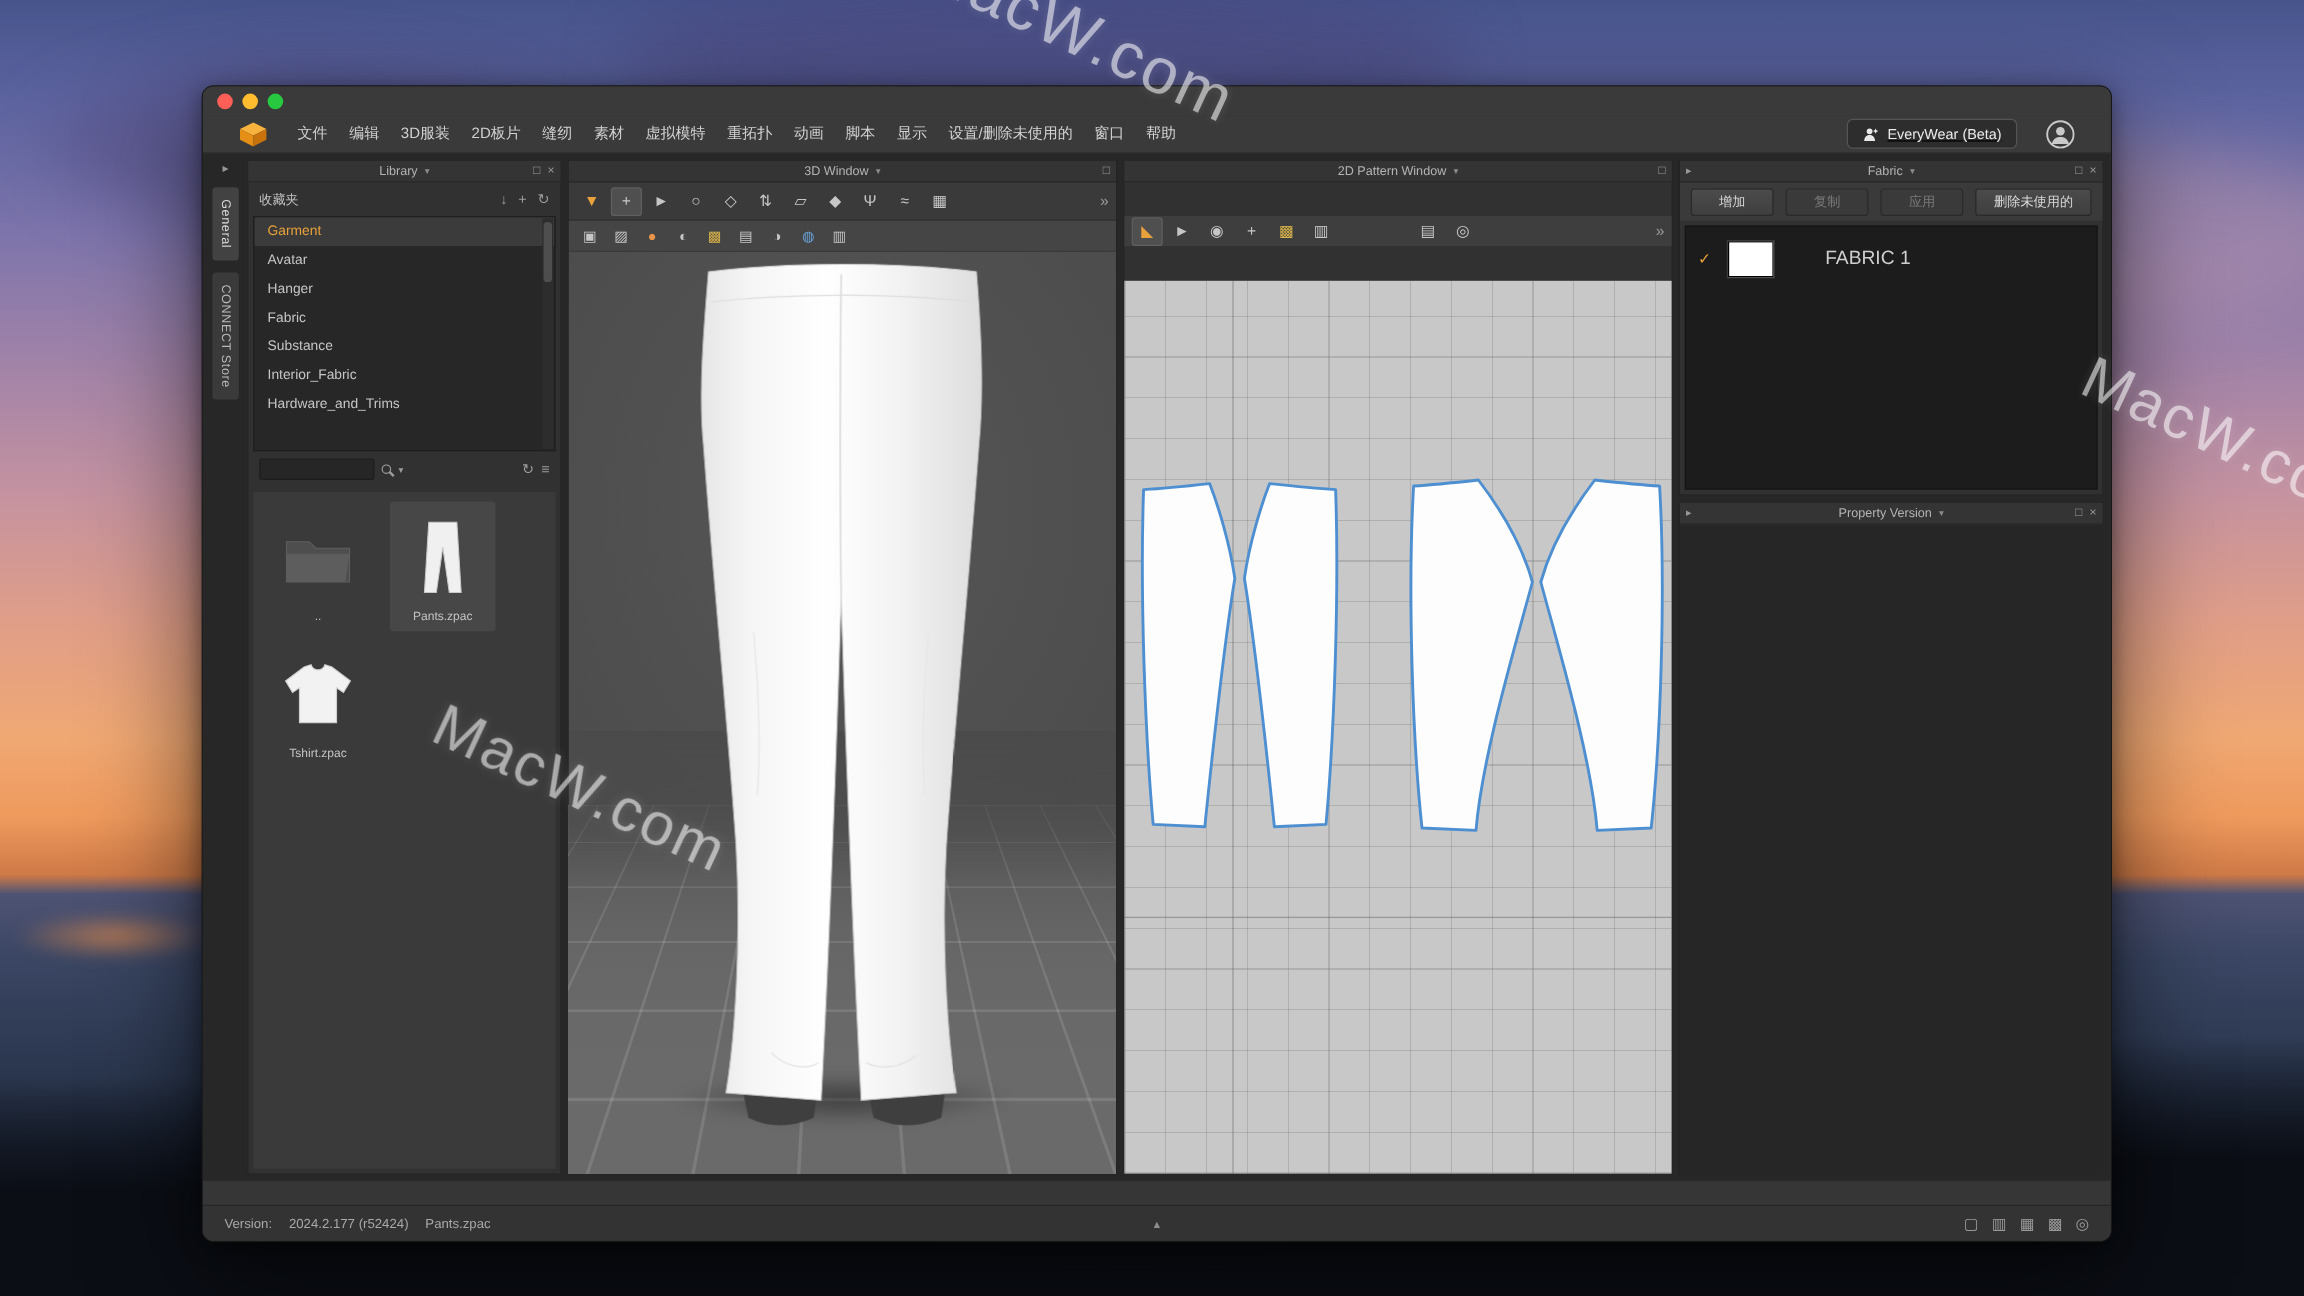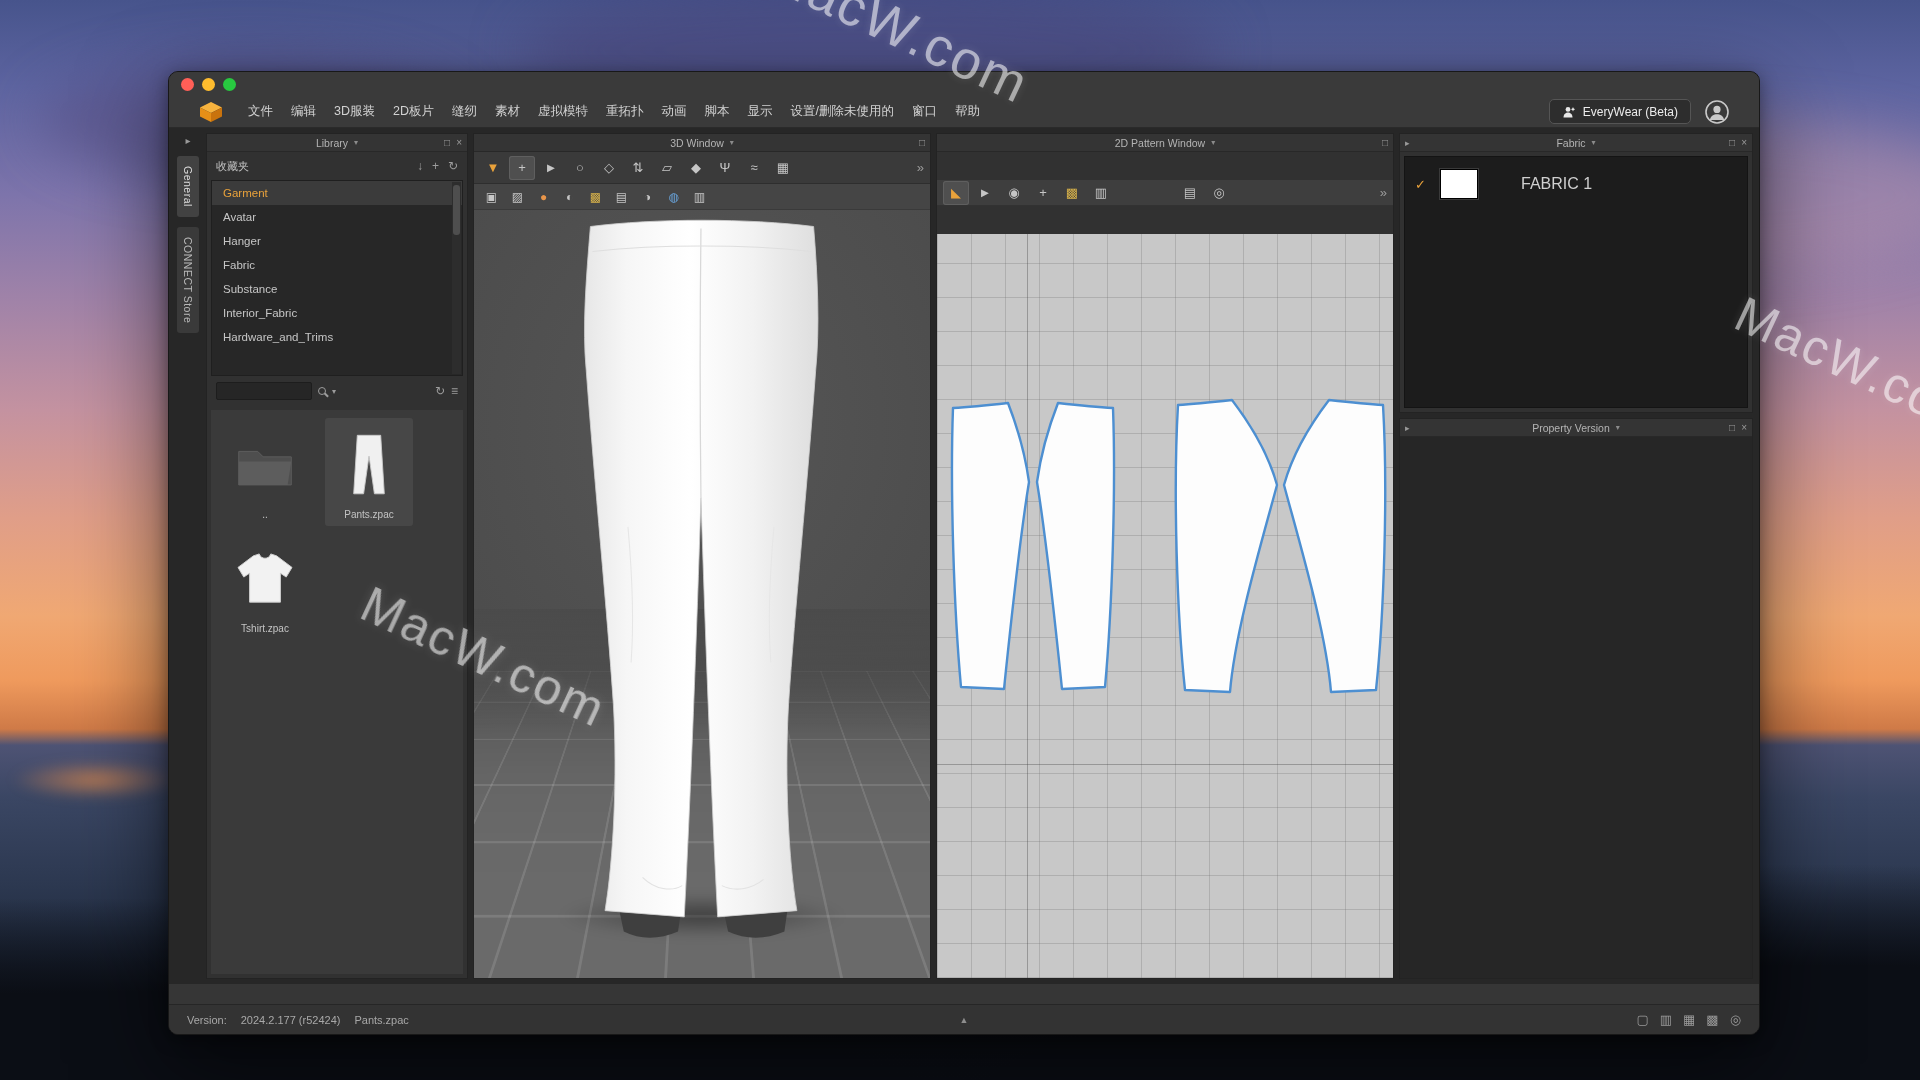--- a/index.html
+++ b/index.html
@@ -46,21 +46,21 @@
     background:#3a3a3a; }
   .tl-dot { width:13px; height:13px; border-radius:50%; }
   .tl-red { background:var(--traffic-red,#ff5f57); }
   .tl-yellow { background:var(--traffic-yellow,#febc2e); }
   .tl-green { background:var(--traffic-green,#28c840); }
 
   .menubar { height:32px; display:flex; align-items:center; padding:0 30px; gap:0;
     background:#3a3a3a; border-bottom:1px solid #2a2a2a; }
   .logo { width:24px; height:22px; margin-right:16px; flex:none; }
   .menu-item { color:#d2d2d2; font-size:12.5px; padding:0 9px; cursor:default; white-space:nowrap; }
-  .menubar-right { margin-left:auto; display:flex; align-items:center; gap:14px; }
+  .menubar-right { margin-left:auto; display:flex; align-items:center; gap:24px;text-decoration:underline; }
   .everywear-btn { display:flex; align-items:center; gap:7px; height:25px; padding:0 12px;
     background:#2d2d2d; border:1px solid #555; border-radius:5px; color:#ececec; font-size:12px; }
   .account-avatar { width:24px; height:24px; }
 
   
   .main { flex:1; display:flex; gap:5px; padding:5px 6px; background:#272727; min-height:0; }
 
   .sidetabs { width:26px; display:flex; flex-direction:column; gap:10px; padding-top:2px; align-items:center; }
   .sidetab-expand { color:#9a9a9a; font-size:10px; }
   .sidetab { writing-mode:vertical-rl; font-size:10.5px; color:#b8b8b8; background:#3a3a3a;
@@ -415,20 +415,26 @@
         <div class="panel fabric-panel">
           <div class="panel-header">
             <span class="hdr-left">▸</span>
             <span>Fabric</span>
             <span class="caret">▾</span>
             <span class="hdr-icons">
               <span>□</span>
               <span>×</span>
             </span>
           </div>
+          <div class="fab-btnrow">
+            <span class="btn">增加</span>
+            <span class="btn disabled">复制</span>
+            <span class="btn disabled">应用</span>
+            <span class="btn wide">删除未使用的</span>
+          </div>
           <div class="fab-list">
             <div class="fab-item">
               <span class="fab-check">✓</span>
               <span class="fab-swatch"></span>
               <span class="fab-name">FABRIC 1</span>
             </div>
           </div>
         </div>
 
         <div class="panel prop-panel">

